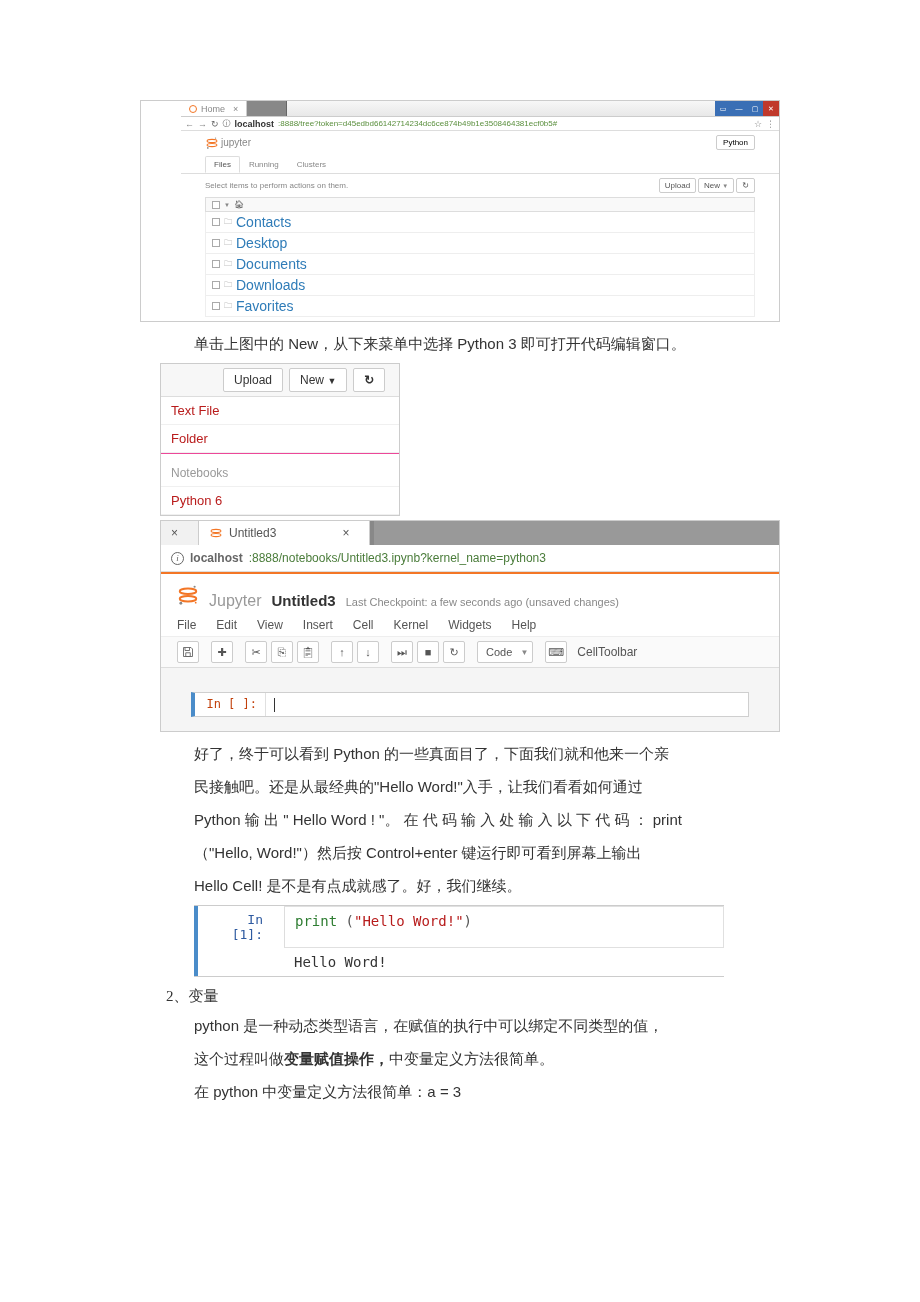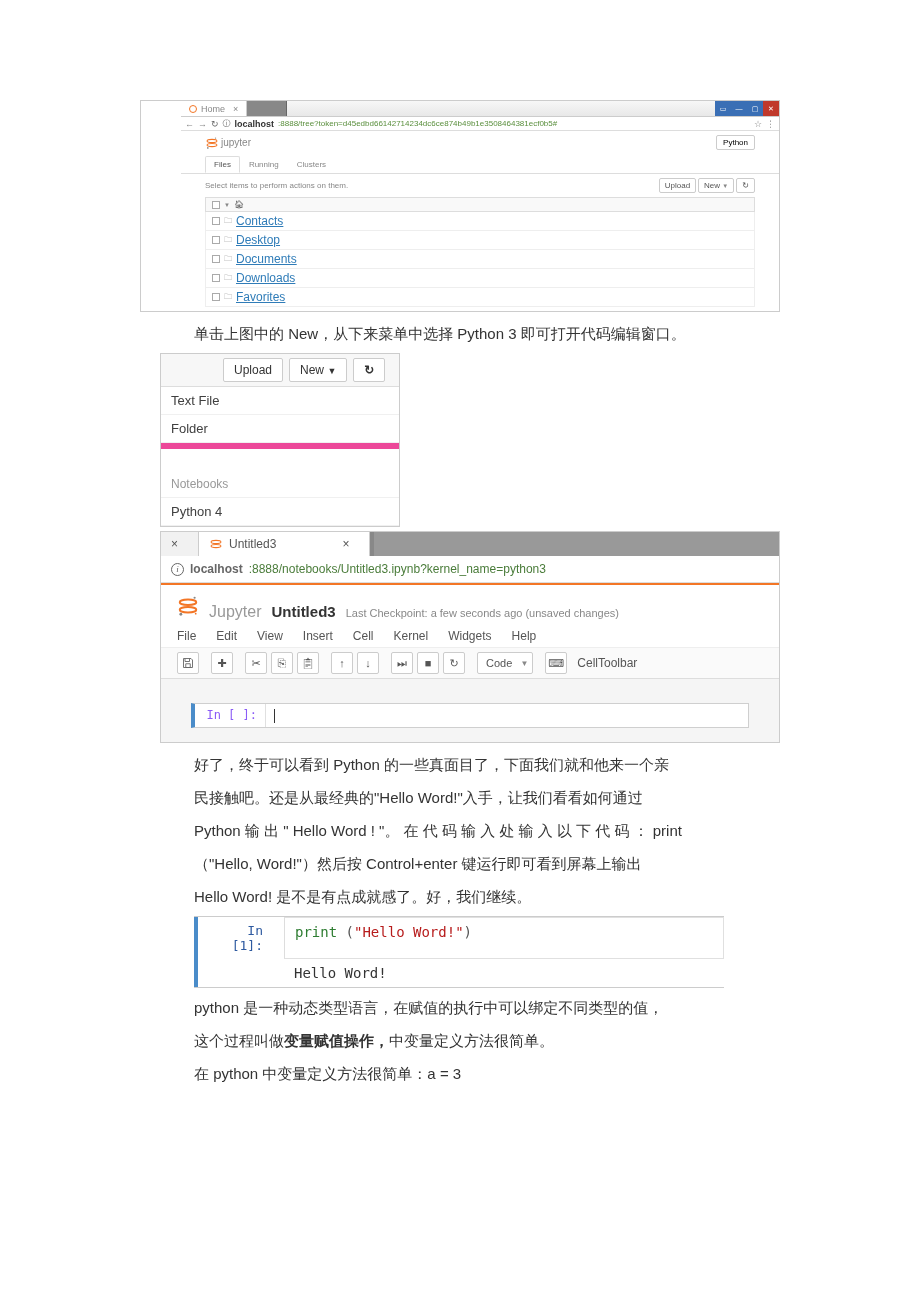--- a/index.html
+++ b/index.html
@@ -35,35 +35,35 @@
     .action-row { display: flex; justify-content: space-between; align-items: center; padding: 4px 24px; font-size: 8px; color: #888; }
     .action-buttons { display: flex; gap: 2px; }
     .act-btn { border: 1px solid #ccc; border-radius: 2px; padding: 2px 5px; font-size: 8px; background: #fff; color: #555; }
     .file-list { padding: 0 24px 4px; }
     .file-hdr { display: flex; align-items: center; padding: 2px 6px; background: #f9f9f9; border: 1px solid #ddd; gap: 4px; }
     .file-row { display: flex; align-items: center; padding: 2px 6px; border: 1px solid #eee; border-top: none; gap: 4px; }
     .chk { width: 8px; height: 8px; border: 1px solid #aaa; background: #fff; }
     .caret { font-size: 6px; color: #888; }
     .home-ico { color: #555; font-size: 8px; }
     .folder-ico { color: #888; font-size: 8px; }
-    .file-link { color: #2f7cb8; font-size: 12px; text-decoration: underline; }
+    .file-link { color: #2f7cb8; font-size: 14px; }
     
     
     .body-text { font-size: 15px; line-height: 1.8; color: #333; margin: 6px 0 6px 54px; font-family: Liberation Sans, sans-serif; }
     .body-text.no-indent { margin-left: 54px; }
     
     
     .screenshot2 { width: 240px; border: 1px solid #ccc; background: #fff; margin: 4px 0 4px 20px; font-size: 12px; }
     .s2-top { display: flex; border-bottom: 1px solid #ddd; background: #f7f7f7; }
     .s2-btn { border: 1px solid #ccc; padding: 4px 10px; margin: 4px 3px; font-size: 12px; background: #fff; border-radius: 2px; }
     .s2-btn.upload { margin-left: 62px; }
     .s2-btn.refresh { font-weight: bold; }
     .s2-menu { }
-    .s2-item { padding: 6px 10px; color: #404040; border-bottom: 1px solid #f0f0f0; font-size: 13px; }
-    .s2-item.section { color: #999; font-size: 12px; padding-top: 28px; border-top: 6px solid #ec4899; }
+    .s2-item { padding: 6px 10px; color: #b91c1c; border-bottom: 1px solid #f0f0f0; font-size: 13px; }
+    .s2-item.section { color: #999; font-size: 12px; padding-top: 12px; border-top: 1px solid #ec4899; }
     .s2-item.muted { color: #999; }
     
     
     .screenshot3 { border: 1px solid #ccc; background: #fff; font-size: 12px; margin: 0 0 8px 20px; }
     .s3-browser-tabs { display: flex; align-items: stretch; height: 24px; background: #888; }
     .s3-tab { display: flex; align-items: center; background: #fff; padding: 0 20px 0 10px; gap: 6px; color: #555; border-right: 1px solid #ccc; }
     .s3-tab-label { font-size: 12px; }
     .s3-tab-spacer { flex: 1; background: #999; margin-left: 4px; }
     .s3-addr { display: flex; align-items: center; padding: 6px 10px; gap: 6px; border-bottom: 1px solid #ddd; color: #666; font-size: 12px; }
     .s3-info-circle { width: 13px; height: 13px; border: 1px solid #666; border-radius: 50%; display: inline-flex; align-items: center; justify-content: center; font-size: 9px; font-style: italic; font-family: serif; }
@@ -73,21 +73,21 @@
     .s3-title { font-size: 15px; }
     .s3-checkpoint { font-size: 11px; color: #888; }
     .s3-menu { display: flex; gap: 20px; padding: 4px 16px; font-size: 12px; color: #555; border-bottom: 1px solid #eee; }
     .s3-toolbar { display: flex; align-items: center; padding: 4px 16px; gap: 4px; border-bottom: 1px solid #ddd; background: #fafafa; }
     .tb-btn { border: 1px solid #ccc; border-radius: 2px; width: 22px; height: 22px; display: inline-flex; align-items: center; justify-content: center; background: #fff; font-size: 11px; color: #555; }
     .tb-sel { border: 1px solid #ccc; border-radius: 2px; padding: 2px 20px 2px 8px; font-size: 11px; color: #555; background: #fff; position: relative; height: 22px; display: inline-flex; align-items: center; }
     .tb-sel::after { content: '▼'; position: absolute; right: 4px; font-size: 8px; color: #888; }
     .tb-label { font-size: 12px; color: #555; margin-left: 6px; }
     .s3-body { background: #f5f5f5; padding: 24px 30px 14px; }
     .s3-cell { display: flex; align-items: center; background: #fff; border: 1px solid #cfcfcf; border-left: 4px solid #4a8cc9; }
-    .s3-prompt { width: 70px; font-family: monospace; font-size: 12px; color: #8b5cf6; text-align: right; padding-right: 8px; }
+    .s3-prompt { width: 70px; font-family: monospace; font-size: 12px; color: #c2410c; text-align: right; padding-right: 8px; }
     .s3-input { flex: 1; border-left: 1px solid #e0e0e0; padding: 4px 8px; font-family: monospace; min-height: 20px; }
     .cursor { display: inline-block; width: 1px; height: 14px; background: #333; vertical-align: middle; }
     
     
     .screenshot4 { margin: 6px 0 6px 54px; border-top: 1px solid #ccc; border-bottom: 1px solid #ccc; width: 530px; }
     .s4-row { display: flex; }
     .s4-bar { width: 4px; background: #4a8cc9; }
     .s4-prompt { width: 86px; font-family: monospace; font-size: 13px; color: #2e5aa0; padding: 6px 21px; text-align: right; }
     .s4-code { flex: 1; border: 1px solid #e0e0e0; border-left: 1px solid #ddd; padding: 6px 10px; font-family: monospace; font-size: 14px; }
     .s4-out { flex: 1; padding: 6px 10px; font-family: monospace; font-size: 14px; }
@@ -193,21 +193,21 @@
   <div class="screenshot2">
     <div class="s2-top">
       <span class="s2-btn upload">Upload</span>
       <span class="s2-btn"><span>New</span> <span style="font-size:9px">▼</span></span>
       <span class="s2-btn refresh">↻</span>
     </div>
     <div class="s2-menu">
       <div class="s2-item">Text File</div>
       <div class="s2-item">Folder</div>
       <div class="s2-item section">Notebooks</div>
-      <div class="s2-item">Python 4</div>
+      <div class="s2-item">Python 6</div>
     </div>
   </div>
 
   <div class="screenshot3">
     <div class="s3-browser-tabs">
       <div class="s3-tab" style="background:#f1f1f1">
         <span style="margin-left:auto">×</span>
       </div>
       <div class="s3-tab">
         <svg width="14" height="14" viewBox="0 0 20 20">
@@ -276,32 +276,33 @@
         <div class="s3-prompt">In [ ]:</div>
         <div class="s3-input"><span class="cursor"></span></div>
       </div>
     </div>
   </div>
 
   <div class="body-text">好了，终于可以看到 Python 的一些真面目了，下面我们就和他来一个亲</div>
   <div class="body-text no-indent">民接触吧。还是从最经典的"Hello Word!"入手，让我们看看如何通过</div>
   <div class="body-text no-indent">Python 输 出 " Hello Word ! "。 在 代 码 输 入 处 输 入 以 下 代 码 ： print</div>
   <div class="body-text no-indent">（"Hello, Word!"）然后按 Control+enter 键运行即可看到屏幕上输出</div>
-  <div class="body-text no-indent">Hello Word! 是不是有点成就感了。好，我们继续。</div>
+  <div class="body-text no-indent">Hello Cell! 是不是有点成就感了。好，我们继续。</div>
 
   <div class="screenshot4">
     <div class="s4-row">
       <div class="s4-bar"></div>
       <div class="s4-prompt">In  [1]:</div>
       <div class="s4-code"><span class="kw">print</span><span class="paren"> (</span><span class="str">"Hello Word!"</span><span class="paren">)</span></div>
     </div>
     <div class="s4-row">
       <div class="s4-bar"></div>
       <div class="s4-prompt"></div>
       <div class="s4-out">Hello Word!</div>
     </div>
   </div>
 
+  <div class="heading2">2、变量</div>
   <div class="body-text">python 是一种动态类型语言，在赋值的执行中可以绑定不同类型的值，</div>
   <div class="body-text no-indent"><span>这个过程叫做</span><span class="bold">变量赋值操作，</span><span>中变量定义方法很简单。</span></div>
   <div class="body-text no-indent">在 python 中变量定义方法很简单：a = 3</div>
 
 </div>
 
 </body></html>

